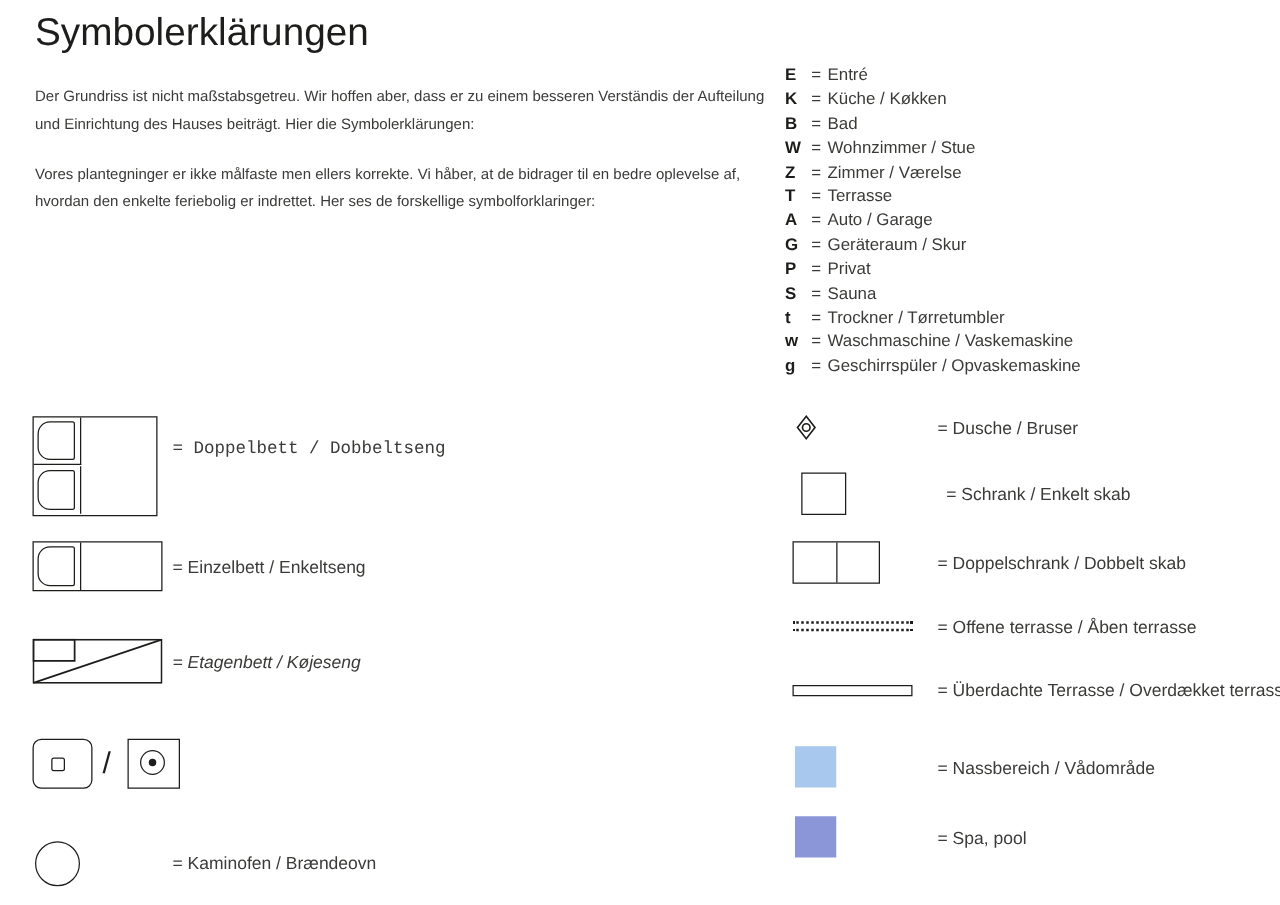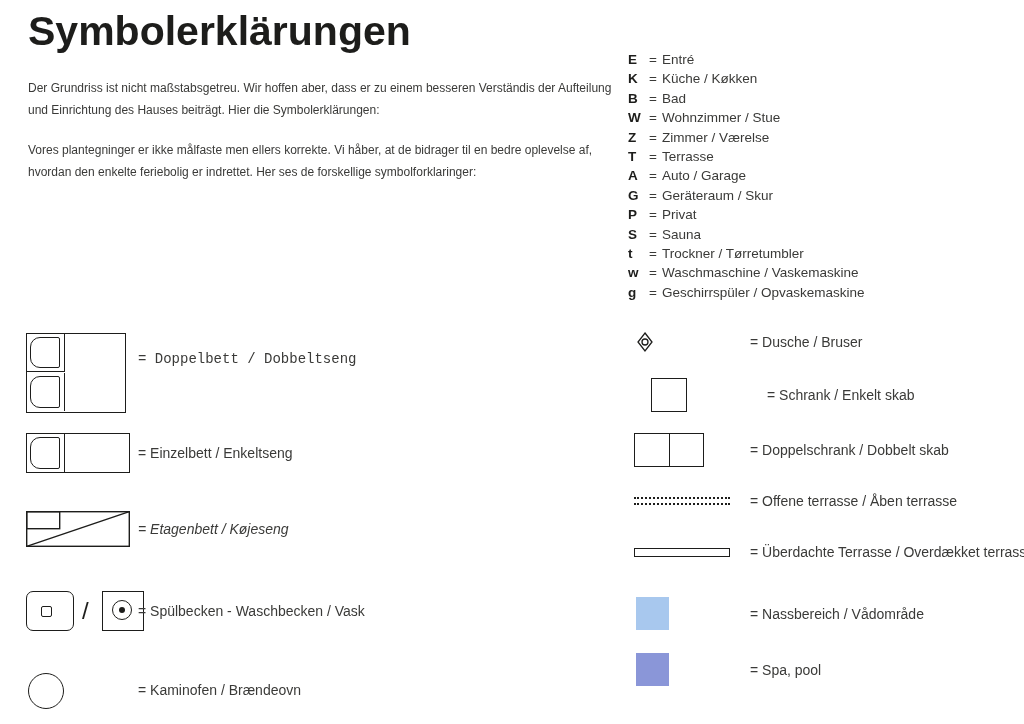--- a/index.html
+++ b/index.html
@@ -27,22 +27,22 @@
     top: 0;
     width: 590px;
   }
   .right-col {
     position: absolute;
     left: 628px;
     top: 50px;
     width: 390px;
   }
   h1.title {
-    font-size: 41px;
-    font-weight: bold;
+    font-size: 31px;
+    font-weight: normal;
     margin: 8px 0 4px 0;
     letter-spacing: 0px;
     color: #1d1d1b;
   }
   h1.title2 {
     font-size: 31px;
     font-weight: normal;
     margin: 0;
     letter-spacing: 0px;
     color: #1d1d1b;
@@ -415,21 +415,20 @@
       </div>
       <div class="sym-label" style="top:10px;font-style:italic;">= Etagenbett / Køjeseng</div>
     </div>
 
     <div class="lsym sym-row" style="top:266px; left:0;">
       <div class="sink-group">
         <div class="sink-rect"></div>
         <div class="sink-slash">/</div>
         <div class="sink-round"></div>
       </div>
-      <div class="sym-label" style="top:12px;">= Spülbecken - Waschbecken / Vask</div>
     </div>
 
     <div class="lsym sym-row" style="top:348px; left:2px;">
       <div class="stove"></div>
       <div class="sym-label" style="top:9px; left:110px;">= Kaminofen / Brændeovn</div>
     </div>
 
   </div>
 
   <div class="right-symbols">
@@ -437,21 +436,21 @@
     <div class="rsym sym-row" style="top:6px; left:0;">
       <div class="shower">
         <svg width="22" height="22" viewBox="0 0 22 22">
           <polygon points="11,2 18,11 11,20 4,11" fill="none" stroke="#1d1d1b" stroke-width="1.3"></polygon>
           <circle cx="11" cy="11" r="3" fill="none" stroke="#1d1d1b" stroke-width="1.3"></circle>
         </svg>
       </div>
       <div class="sym-label" style="top:3px;">= Dusche / Bruser</div>
     </div>
 
-    <div class="rsym sym-row" style="top:53px; left:17px;border-radius:12px;">
+    <div class="rsym sym-row" style="top:53px; left:7px;border-radius:12px;">
       <div class="cab-single"></div>
       <div class="sym-label" style="top:9px;">= Schrank / Enkelt skab</div>
     </div>
 
     <div class="rsym sym-row" style="top:108px; left:0;">
       <div class="cab-double"></div>
       <div class="sym-label" style="top:9px;">= Doppelschrank / Dobbelt skab</div>
     </div>
 
     <div class="rsym sym-row" style="top:172px; left:0;">

